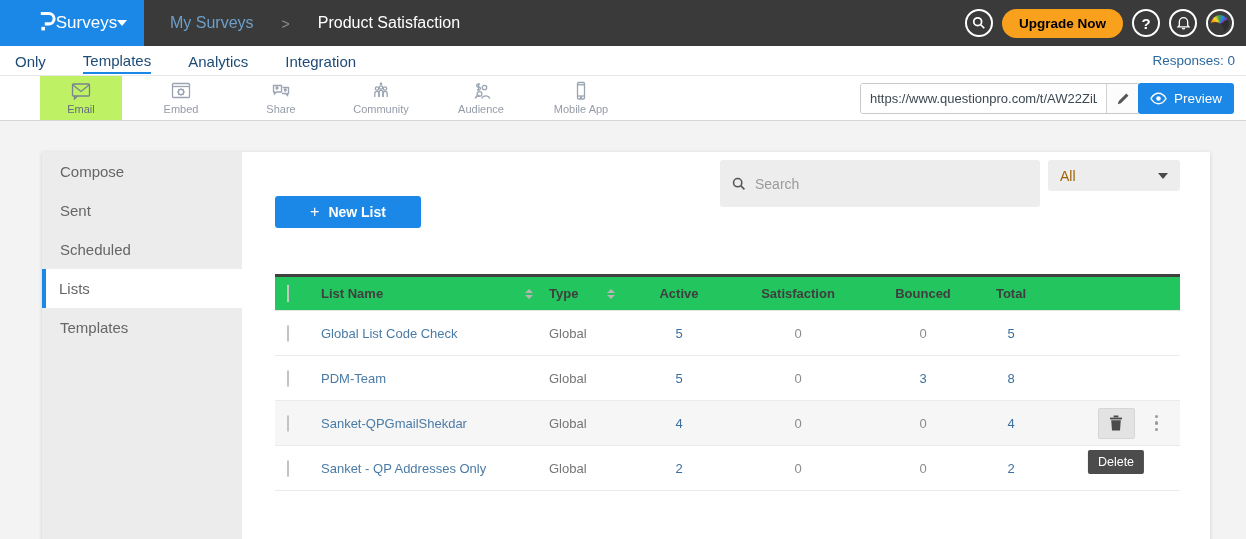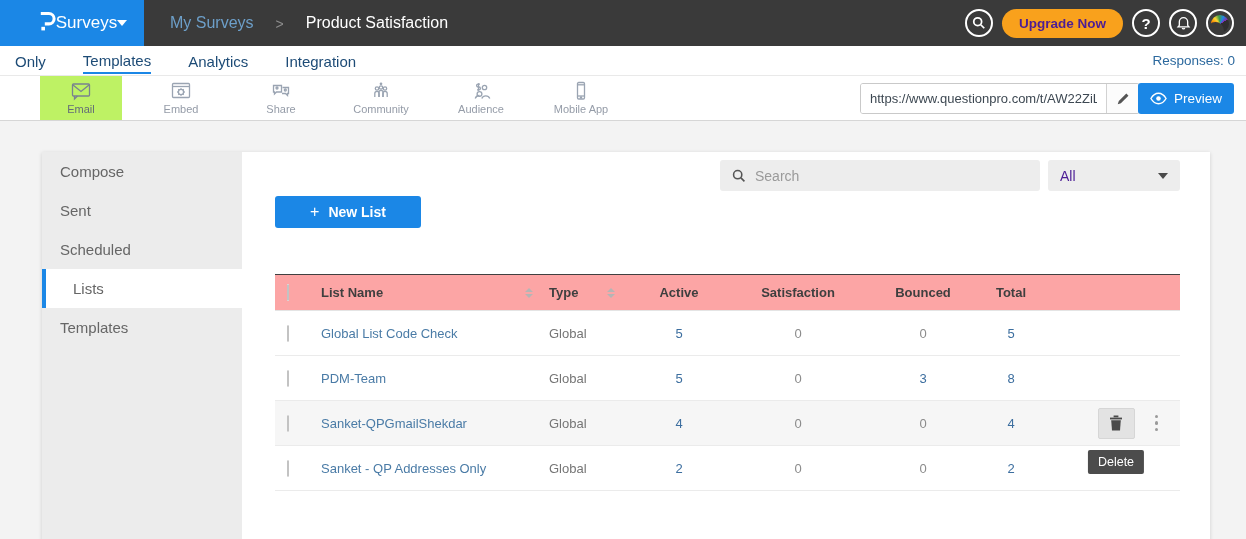--- a/index.html
+++ b/index.html
@@ -6,29 +6,29 @@
   html,body { width:1246px; height:539px; overflow:hidden;
     font-family:"Liberation Sans", sans-serif; background:#f3f3f3; }
 
   
   .topbar { position:relative; height:46px; background:#3a3a3a; display:flex; align-items:center; }
   .logo-block { width:144px; height:46px; background:#1b87e6; display:flex; align-items:center;
     justify-content:center; cursor:pointer;padding-left:20px; }
   .logo-block .brand { color:#fff; font-size:17px; }
   .caret-down-w { width:0; height:0; border-left:5px solid transparent; border-right:5px solid transparent;
     border-top:6px solid #fff; }
-  .breadcrumb { display:flex; align-items:flex-end; gap:22px; margin-left:26px; font-size:16px; }
+  .breadcrumb { display:flex; align-items:flex-end; gap:28px; margin-left:26px; font-size:16px; }
   .bc-parent { color:#6d9fc9; cursor:pointer; }
   .bc-sep { color:#8d8d8d; font-size:14px; }
   .bc-current { color:#fff; }
   .topbar-right { position:absolute; right:12px; top:0; height:46px; display:flex; align-items:center; gap:9px; }
   .circle-btn { width:28px; height:28px; border:2px solid #fff; border-radius:50%; display:flex;
     align-items:center; justify-content:center; color:#fff; font-weight:bold; font-size:15px; cursor:pointer; }
   .upgrade-btn { height:29px; padding:0 17px; background:#f9a11c; border:none; border-radius:15px;
-    color:#4c1d95; font-weight:bold; font-size:13.5px; font-family:"Liberation Sans",sans-serif; cursor:pointer; }
+    color:#000000; font-weight:bold; font-size:13.5px; font-family:"Liberation Sans",sans-serif; cursor:pointer; }
   .avatar-btn { overflow:hidden; position:relative; background:#3f3f3f; }
   .avatar-art { position:absolute; left:3px; top:4px; width:18px; height:18px; border-radius:50%;
     background:conic-gradient(from 250deg,#e53935,#fb8c00,#fdd835,#43a047,#1e88e5,#8e24aa 170deg,#2e2e2e 170deg); }
   .avatar-art::after { content:""; position:absolute; left:-4px; top:7px; width:17px; height:17px;
     border-radius:50%; background:#3a3a3a; }
 
   
   .tabbar { position:relative; height:30px; background:#fff; border-bottom:1px solid #e9e9e9;
     display:flex; align-items:center; padding-left:15px; }
   .tab { margin-right:37px; font-size:15px; color:#1d4b76; cursor:pointer; padding:4px 0 3px; }
@@ -55,46 +55,46 @@
     border:none; border-radius:3px; color:#fff; font-size:13.5px; display:flex; align-items:center; gap:7px;
     font-family:"Liberation Sans",sans-serif; cursor:pointer; }
 
   
   .content { position:absolute; top:122px; left:0; right:0; bottom:0; background:#f3f3f3; }
   .card { position:absolute; left:42px; right:36px; top:30px; bottom:-8px; background:#fff;
     box-shadow:0 1px 4px rgba(0,0,0,.15); }
   .side { position:absolute; left:0; top:0; bottom:0; width:200px; background:#ececec; }
   .side-item { height:39px; display:flex; align-items:center; padding-left:18px; font-size:15px;
     color:#666; cursor:pointer; }
-  .side-item.active { background:#fff; border-left:4px solid #1b87e6; padding-left:27px; }
+  .side-item.active { background:#fff; border-left:4px solid #1b87e6; padding-left:13px; }
   .main { position:absolute; left:200px; right:0; top:0; bottom:0; }
 
-  .search-box { position:absolute; left:478px; top:8px; width:320px; height:31px; background:#ededed;
+  .search-box { position:absolute; left:478px; top:8px; width:320px; height:47px; background:#ededed;
     border-radius:3px; display:flex; align-items:center; }
   .search-box svg { margin:0 9px 0 12px; stroke:#555; fill:none; stroke-width:1.8; }
   .search-box input { flex:1; border:none; outline:none; background:transparent; font-size:14px;
     color:#444; font-family:"Liberation Sans",sans-serif; }
   .search-box input::placeholder { color:#9a9a9a; }
   .filter-dd { position:absolute; right:30px; top:8px; width:132px; height:31px; background:#ededed;
-    border-radius:3px; display:flex; align-items:center; padding:0 12px; font-size:14px; color:#4c1d95;
+    border-radius:3px; display:flex; align-items:center; padding:0 12px; font-size:14px; color:#a16207;
     cursor:pointer; }
   .caret-down-d { margin-left:auto; width:0; height:0; border-left:5px solid transparent;
     border-right:5px solid transparent; border-top:6px solid #4a4a4a; }
 
   .newlist-btn { position:absolute; left:33px; top:44px; width:146px; height:32px; background:#1b87e6;
     border:none; border-radius:3px; color:#fff; display:flex; align-items:center; justify-content:center;
     gap:9px; font-family:"Liberation Sans",sans-serif; cursor:pointer; }
   .newlist-btn .plus { font-size:16px; }
   .newlist-btn .txt { font-size:14px; font-weight:bold; }
 
   
   .table { position:absolute; left:33px; right:30px; top:122px; font-size:13px; }
   .tr { display:grid; grid-template-columns:46px 228px 82px 96px 142px 108px 68px 1fr;
     align-items:center; }
-  .thead { height:37px; background:#fca5a5; border-top:1px solid #404040; border-bottom:1px solid #e4e4e4;
+  .thead { height:37px; background:#22c55e; border-top:3px solid #404040; border-bottom:1px solid #e4e4e4;
     font-weight:bold; color:#3f3f3f; }
   .row { height:45px; border-bottom:1px solid #ebebeb; position:relative; }
   .row.hovered { background:#f6f6f6; }
   .cb { width:17px; height:17px; border:1px solid #c3c3c3; border-radius:2px; background:#fff;
     margin-left:12px; cursor:pointer; }
   .c-name { display:flex; align-items:center; }
   .c-type { display:flex; align-items:center; }
   .cell-center { text-align:center; }
   .name-link { color:#4a7ba6; cursor:pointer; }
   .type-txt { color:#757575; }

